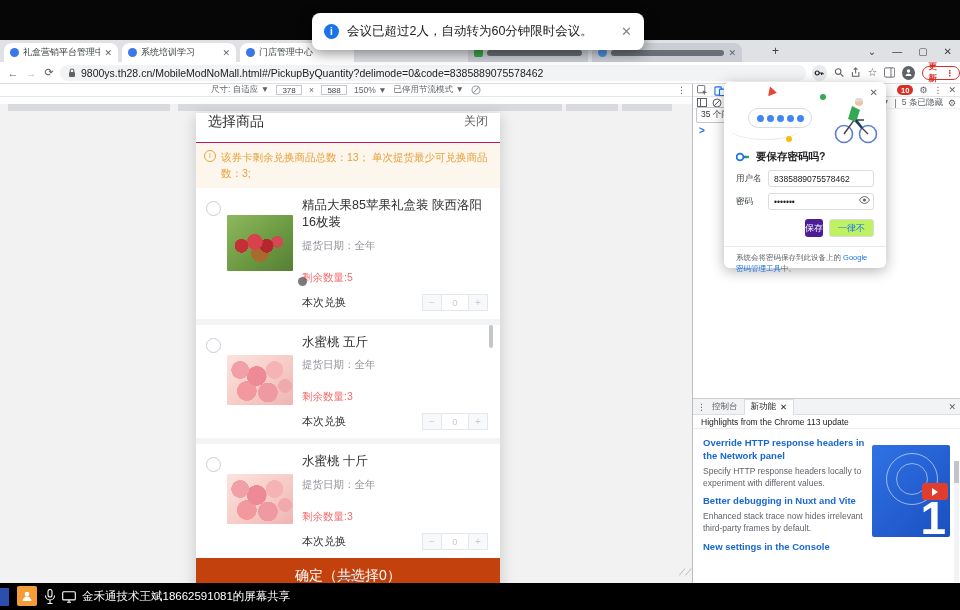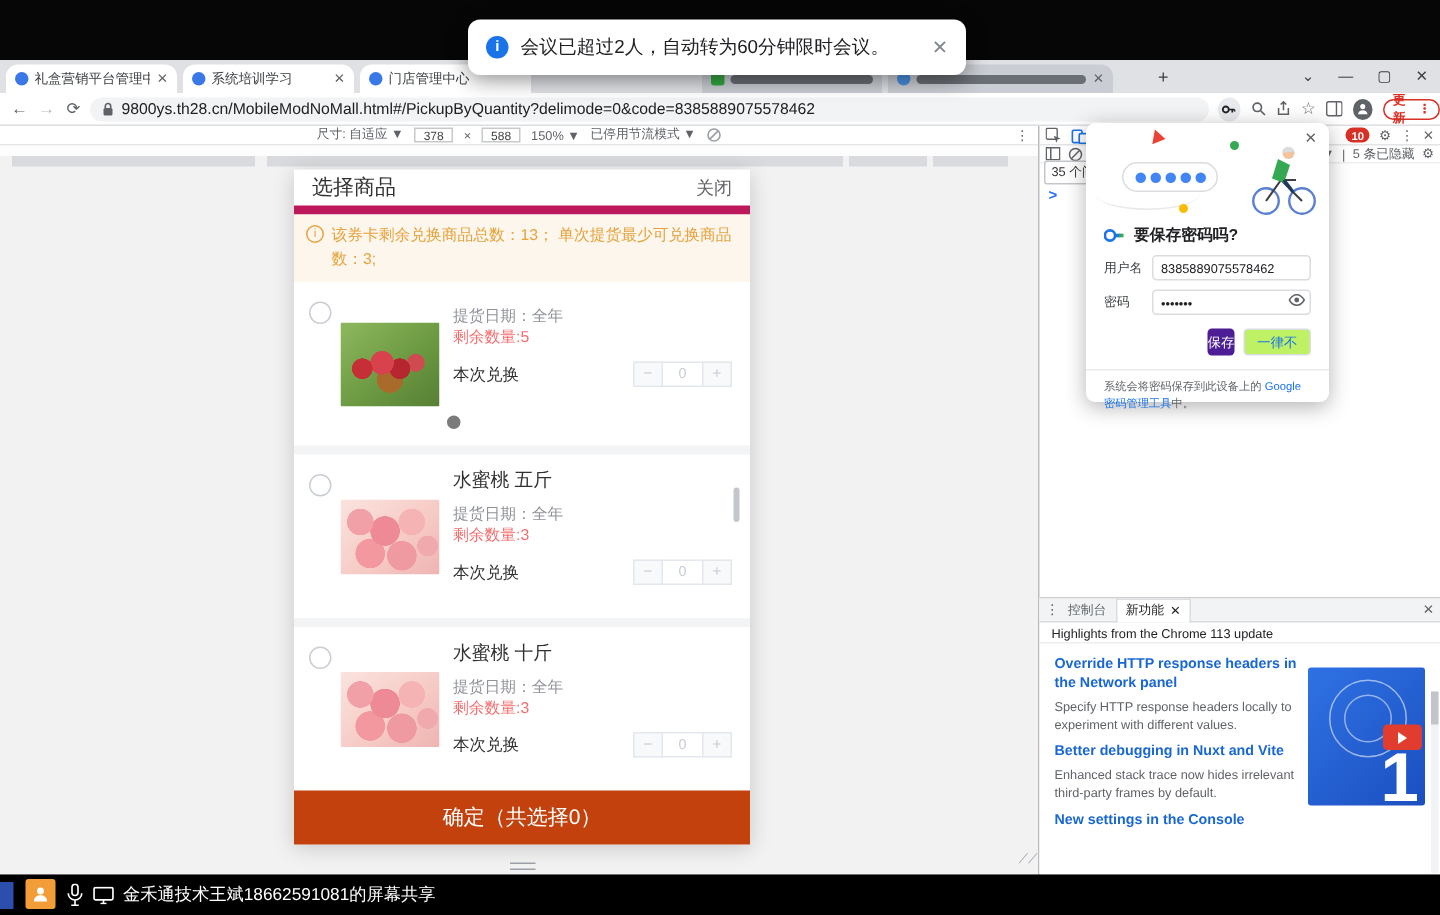--- a/index.html
+++ b/index.html
@@ -30,21 +30,21 @@
   
   .vp-pane{position:absolute;left:0;top:44px;width:692px;height:499px;background:#fff;}
   .devicebar{position:absolute;left:0;top:0;width:100%;height:13px;background:#fff;border-bottom:1px solid #e4e6e8;display:flex;align-items:center;justify-content:center;gap:7px;font-size:8.5px;color:#5f6368;}
   .dim-inp{width:26px;height:10px;border:1px solid #c6c9cc;font-size:8px;color:#444;text-align:center;padding:0;}
   .page{position:absolute;left:0;top:13px;width:100%;height:486px;background:#f2f2f3;overflow:hidden;}
   .page-white{position:absolute;left:0;top:0;width:100%;height:7px;background:#fdfdfd;}
   .seg{position:absolute;top:7px;height:7px;background:#d8dadd;}
 
   
   .dialog{position:absolute;left:196px;top:16px;width:304px;background:#fff;box-shadow:0 2px 14px rgba(0,0,0,0.18);}
-  .dlg-head{height:30px;border-bottom:6px solid #be185d;display:flex;align-items:center;padding:0 12px;}
+  .dlg-head{height:30px;border-bottom:1px solid #be185d;display:flex;padding:0 12px;}
   .dlg-title{font-size:14px;color:#303133;}
   .dlg-close{margin-left:auto;font-size:12px;color:#606266;}
   .notice{background:#fdf6ec;color:#e6a23c;font-size:10.5px;line-height:1.55;padding:6px 10px 6px 8px;display:flex;gap:5px;}
   .notice .ni{flex:none;width:12px;height:12px;border:1px solid #e6a23c;border-radius:50%;font-size:8px;display:flex;align-items:center;justify-content:center;margin-top:1px;}
   .prod{display:flex;padding:9px 12px 8px 10px;}
   .radio{flex:none;width:15px;height:15px;border:1px solid #c9ced6;border-radius:50%;margin:4px 6px 0 0;background:#fff;}
   .photo{flex:none;width:66px;height:92px;background:#fff;display:flex;align-items:center;justify-content:center;}
   .ph-img{width:66px;height:56px;border-radius:1px;}
   .img-apples{background:
      radial-gradient(circle 7px at 22% 55%,#c62f35 97%,transparent),
@@ -57,21 +57,21 @@
      radial-gradient(circle 9px at 20% 30%,#f2a0a8 97%,transparent),
      radial-gradient(circle 10px at 45% 42%,#ee8a96 97%,transparent),
      radial-gradient(circle 9px at 72% 30%,#f6b3b4 97%,transparent),
      radial-gradient(circle 10px at 30% 72%,#f3989f 97%,transparent),
      radial-gradient(circle 10px at 62% 75%,#ef9aa0 97%,transparent),
      radial-gradient(circle 7px at 88% 62%,#f0a9ad 97%,transparent),
      linear-gradient(140deg,#fbe3de 0%,#f6c9c4 60%,#eeb4b2 100%);}
   .pinfo{flex:1;padding-left:9px;min-width:0;}
   .ptitle{font-size:12.5px;color:#303133;line-height:1.4;}
   .pdate{font-size:10.5px;color:#909399;margin-top:7px;}
-  .premain{font-size:10.5px;color:#f56c6c;margin-top:0;}
+  .premain{font-size:10.5px;color:#f56c6c;margin-top:18px;}
   .pexch{display:flex;align-items:center;margin-top:9px;}
   .pexch .lbl{font-size:11px;color:#303133;}
   .stepper{margin-left:auto;display:flex;}
   .stp{width:20px;height:17px;border:1px solid #e3e7ee;background:#f7f9fb;color:#c7ccd4;font-size:10px;display:flex;align-items:center;justify-content:center;}
   .stq{width:26px;height:17px;border-top:1px solid #e3e7ee;border-bottom:1px solid #e3e7ee;background:#fff;color:#c7ccd4;font-size:9.5px;display:flex;align-items:center;justify-content:center;}
   .sep6{height:6px;background:#f3f4f6;}
   .confirm{height:36px;background:#c2410c;color:#fff;font-size:14px;display:flex;align-items:center;justify-content:center;}
   .draghandle{position:absolute;left:340px;top:478px;width:17px;height:5px;border-top:1.5px solid #9aa0a6;border-bottom:1.5px solid #9aa0a6;}
   .vpscroll{position:absolute;left:489px;top:228px;width:4px;height:23px;background:#c3c6cb;border-radius:2px;}
   .cursor-dot{position:absolute;left:298px;top:180px;width:9px;height:9px;border-radius:50%;background:rgba(100,100,100,0.85);}
@@ -256,20 +256,21 @@
             <span class="ni">i</span>
             <span>该券卡剩余兑换商品总数：13； 单次提货最少可兑换商品数：3;</span>
           </div>
 
           <div class="prod">
             <span class="radio"></span>
             <div class="photo">
                 <div class="ph-img img-apples"></div>
               </div>
             <div class="pinfo">
+              <div class="ptitle">精品大果85苹果礼盒装 陕西洛阳16枚装</div>
               <div class="pdate">提货日期：全年</div>
               <div class="premain">剩余数量:5</div>
               <div class="pexch">
                 <span class="lbl">本次兑换</span>
                 <span class="stepper">
                   <span class="stp">−</span>
                   <span class="stq">0</span>
                   <span class="stp">+</span>
                 </span>
               </div>

